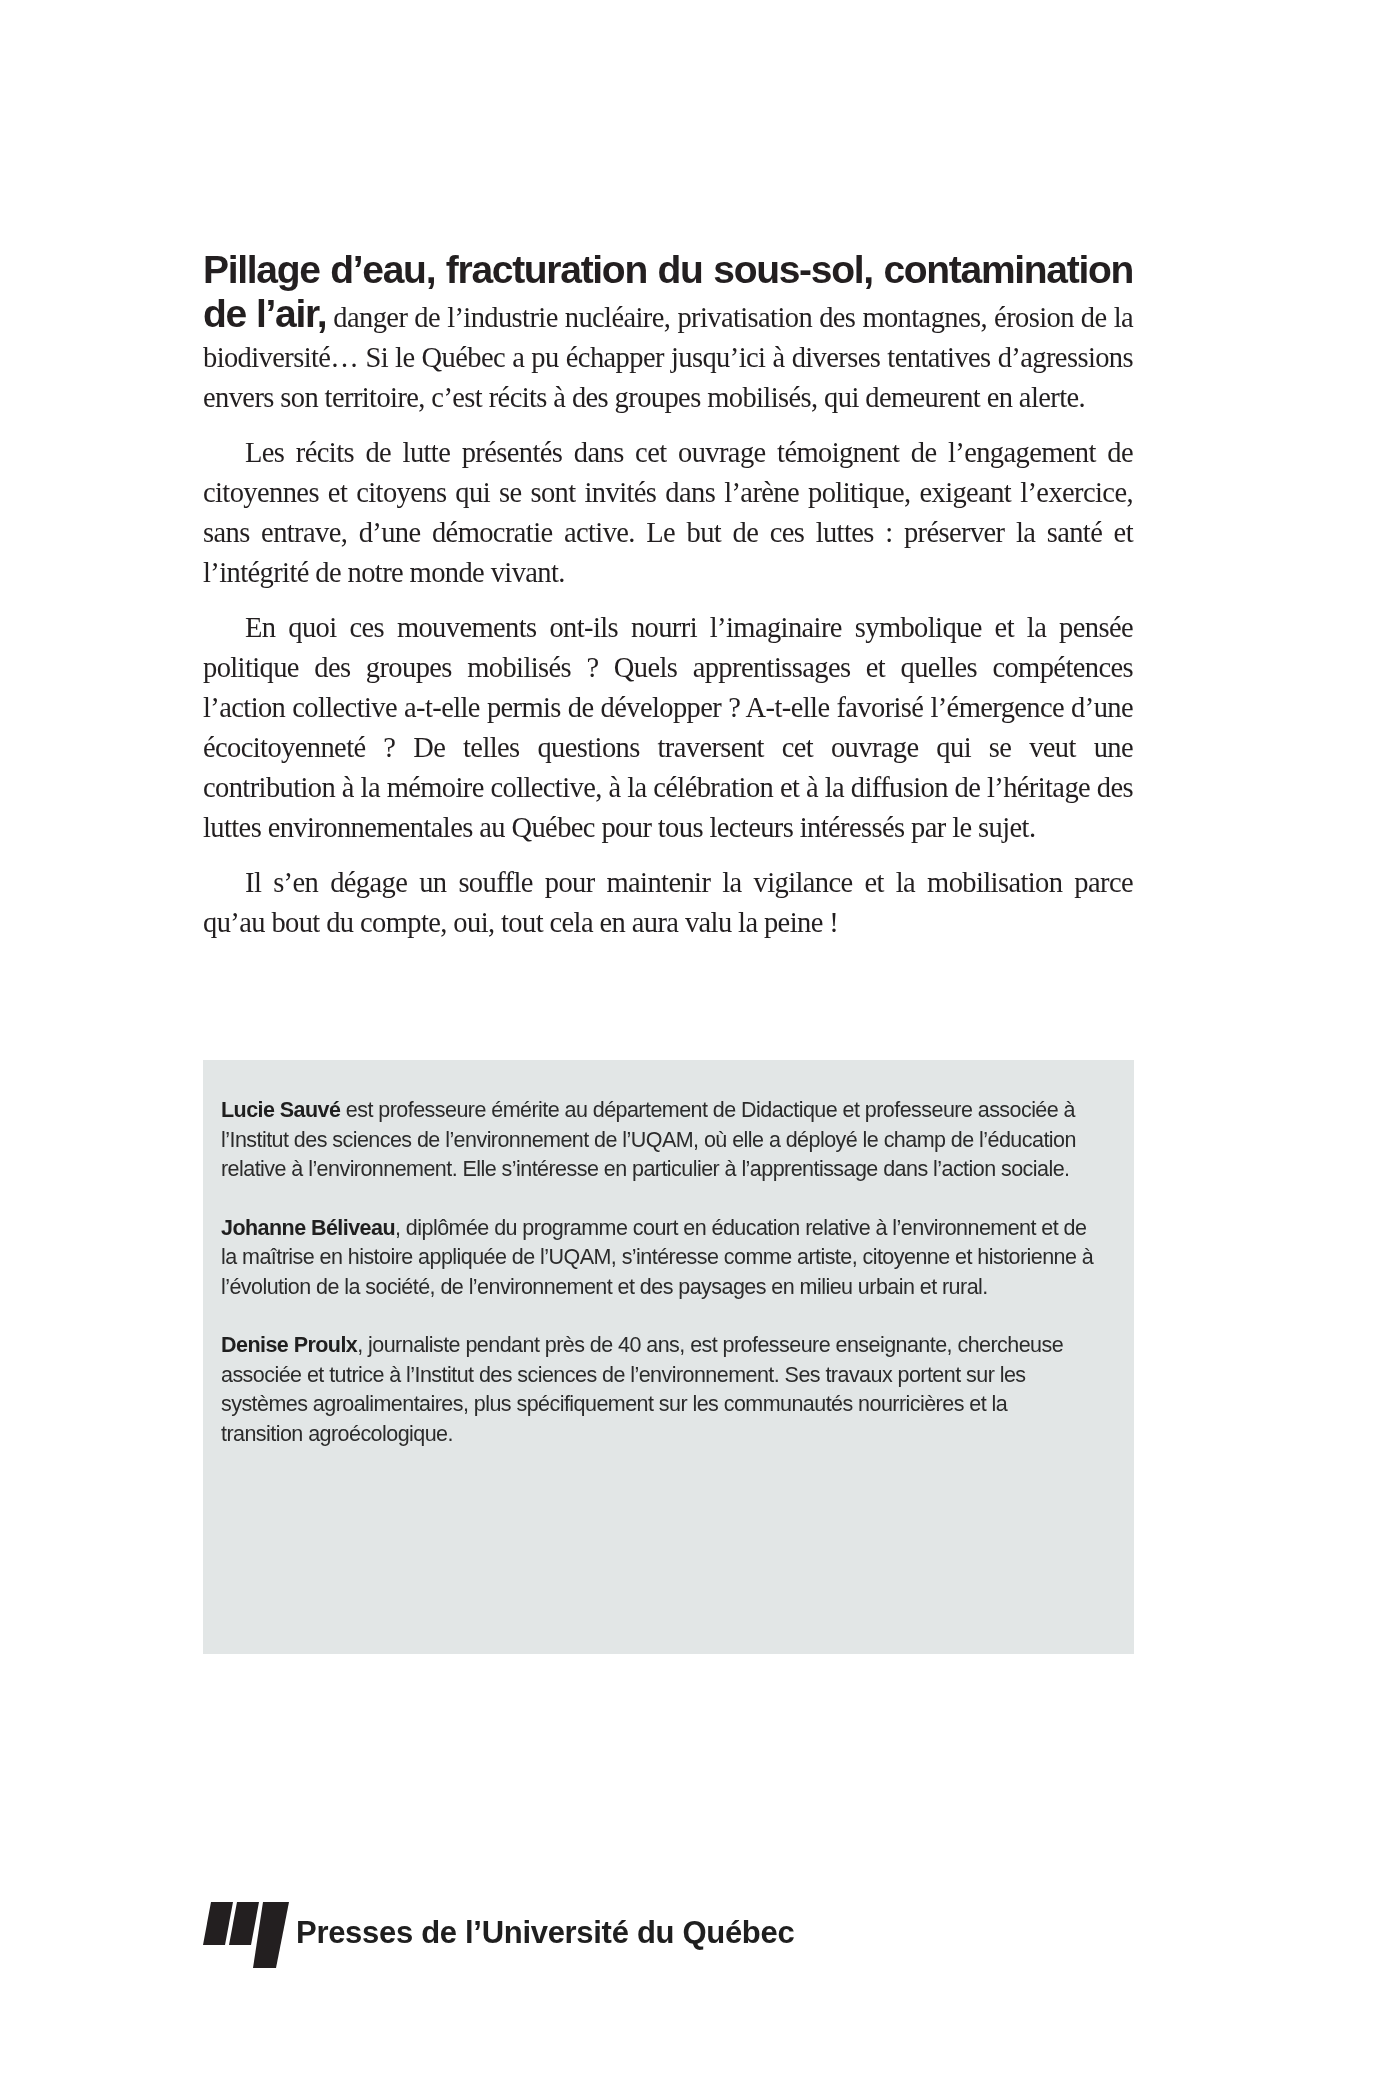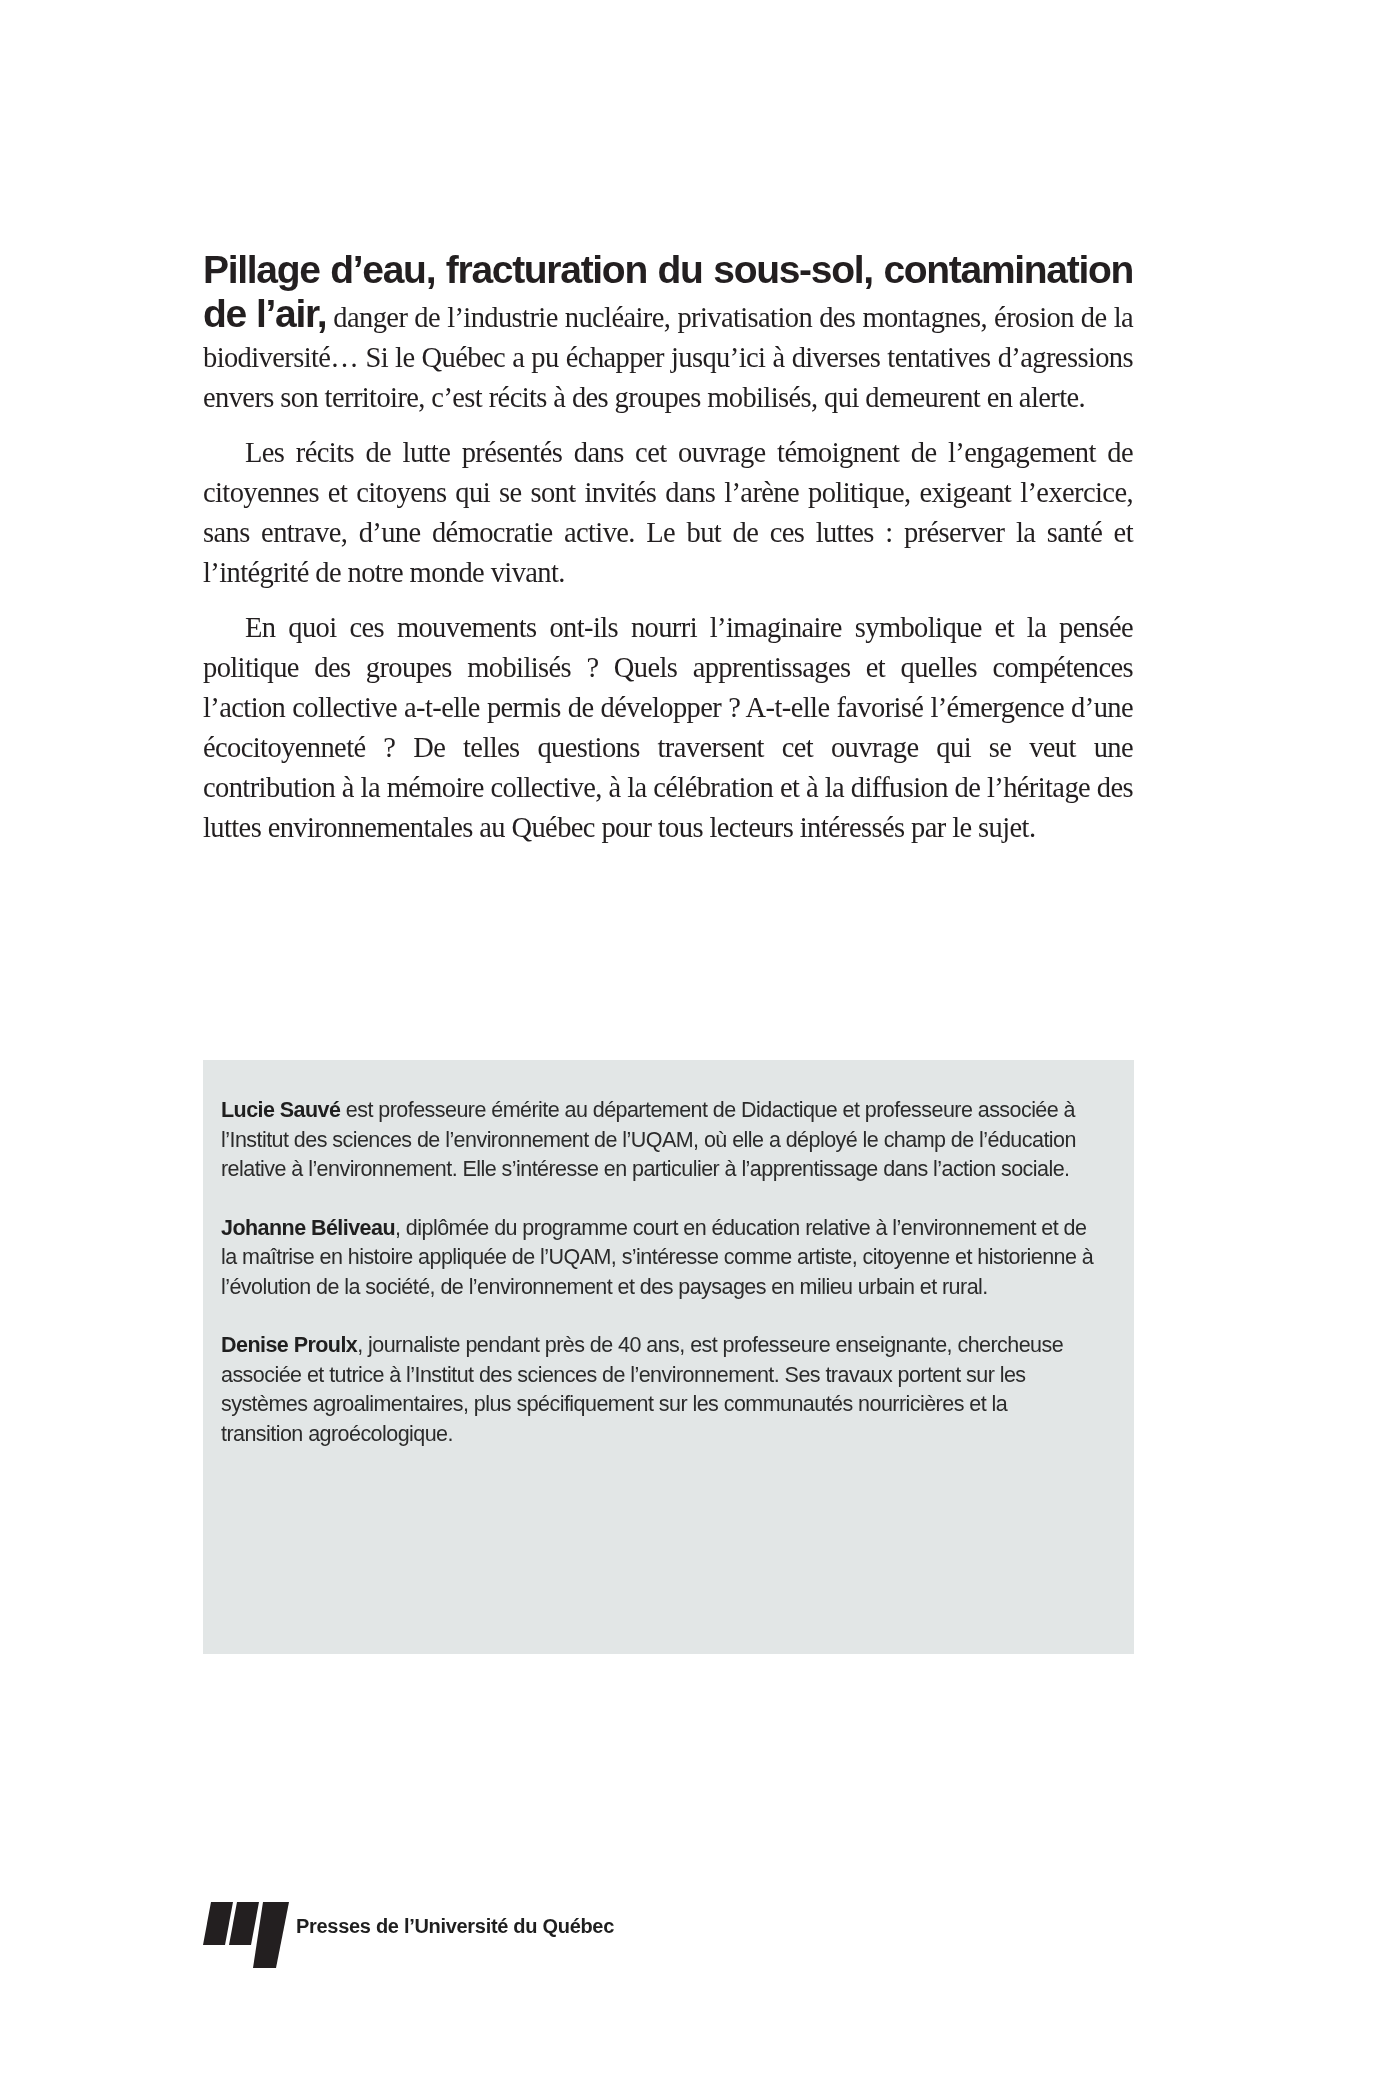--- a/index.html
+++ b/index.html
@@ -21,30 +21,31 @@
     background: #e2e6e6; box-sizing: border-box; padding: 36px 40px 0 18px;
     font-family: "Liberation Sans", "DejaVu Sans", sans-serif;
     font-size: 21.5px; line-height: 29.5px; letter-spacing: -0.55px; color: #2b2b2b;
   }
   .bio-box p { margin: 0 0 29px 0; }
   .bio-box .name { font-weight: bold; color: #1f1f1f; }
   .logo { position: absolute; left: 203px; top: 1900px; width: 86px; height: 68px; }
   .publisher {
     position: absolute; left: 296px; top: 1915px;
     font-family: "Liberation Sans", "DejaVu Sans", sans-serif;
-    font-weight: bold; font-size: 20px; letter-spacing: -0.3px; color: #1f1f1f;
+    font-weight: bold; font-size: 31px; letter-spacing: -0.3px; color: #1f1f1f;
   }
 </style>
 </head>
 <body>
 
 <div class="main-text">
   <p><span class="lead-bold">Pillage d’eau, fracturation du sous-sol, contamination de l’air,</span><span> danger de l’industrie nucléaire, privatisation des montagnes, érosion de la biodiversité… Si le Québec a pu échapper jusqu’ici à diverses tentatives d’agressions envers son territoire, c’est récits à des groupes mobilisés, qui demeurent en alerte.</span></p>
   <p class="indent">Les récits de lutte présentés dans cet ouvrage témoignent de l’engagement de citoyennes et citoyens qui se sont invités dans l’arène politique, exigeant l’exercice, sans entrave, d’une démocratie active. Le but de ces luttes : préserver la santé et l’intégrité de notre monde vivant.</p>
   <p class="indent">En quoi ces mouvements ont-ils nourri l’imaginaire symbolique et la pensée politique des groupes mobilisés ? Quels apprentissages et quelles compétences l’action collective a-t-elle permis de développer ? A-t-elle favorisé l’émergence d’une écocitoyenneté ? De telles questions traversent cet ouvrage qui se veut une contribution à la mémoire collective, à la célébration et à la diffusion de l’héritage des luttes environnementales au Québec pour tous lecteurs intéressés par le sujet.</p>
+  <p class="indent">Il s’en dégage un souffle pour maintenir la vigilance et la mobilisation parce qu’au bout du compte, oui, tout cela en aura valu la peine !</p>
 </div>
 
 <div class="bio-box">
   <p><span class="name">Lucie Sauvé</span><span> est professeure émérite au département de Didactique et professeure associée à l’Institut des sciences de l’environnement de l’UQAM, où elle a déployé le champ de l’éducation relative à l’environnement. Elle s’intéresse en particulier à l’apprentissage dans l’action sociale.</span></p>
   <p><span class="name">Johanne Béliveau</span><span>, diplômée du programme court en éducation relative à l’environnement et de la maîtrise en histoire appliquée de l’UQAM, s’intéresse comme artiste, citoyenne et historienne à l’évolution de la société, de l’environnement et des paysages en milieu urbain et rural.</span></p>
   <p><span class="name">Denise Proulx</span><span>, journaliste pendant près de 40 ans, est professeure enseignante, chercheuse associée et tutrice à l’Institut des sciences de l’environnement. Ses travaux portent sur les systèmes agroalimentaires, plus spécifiquement sur les communautés nourricières et la transition agroécologique.</span></p>
 </div>
 
 <svg class="logo" viewBox="0 0 86 68">
   <polygon points="8,2 30,2 22,45 0,45" fill="#231f20"></polygon>

